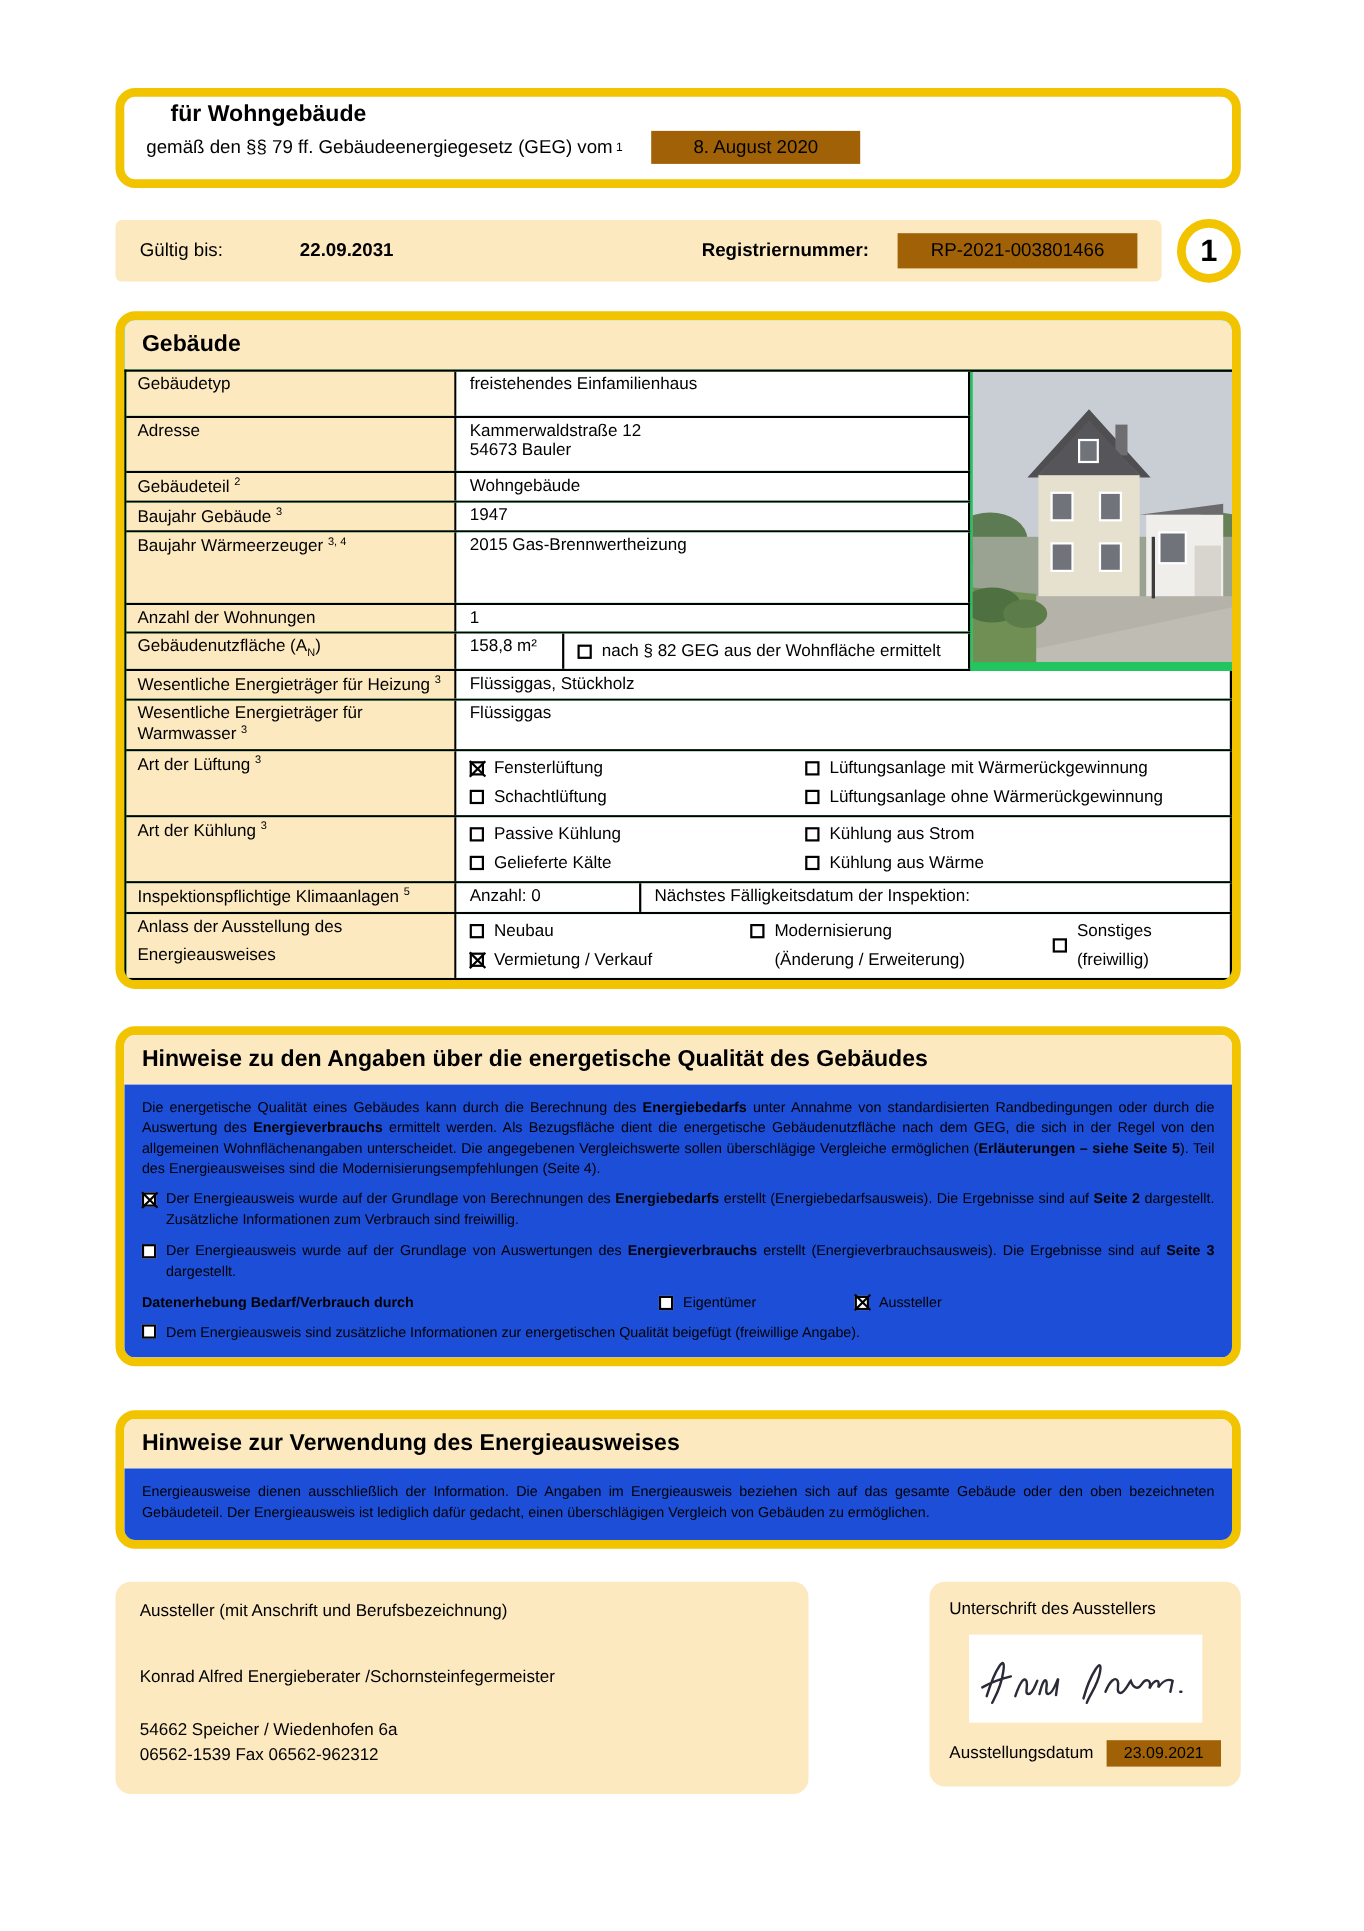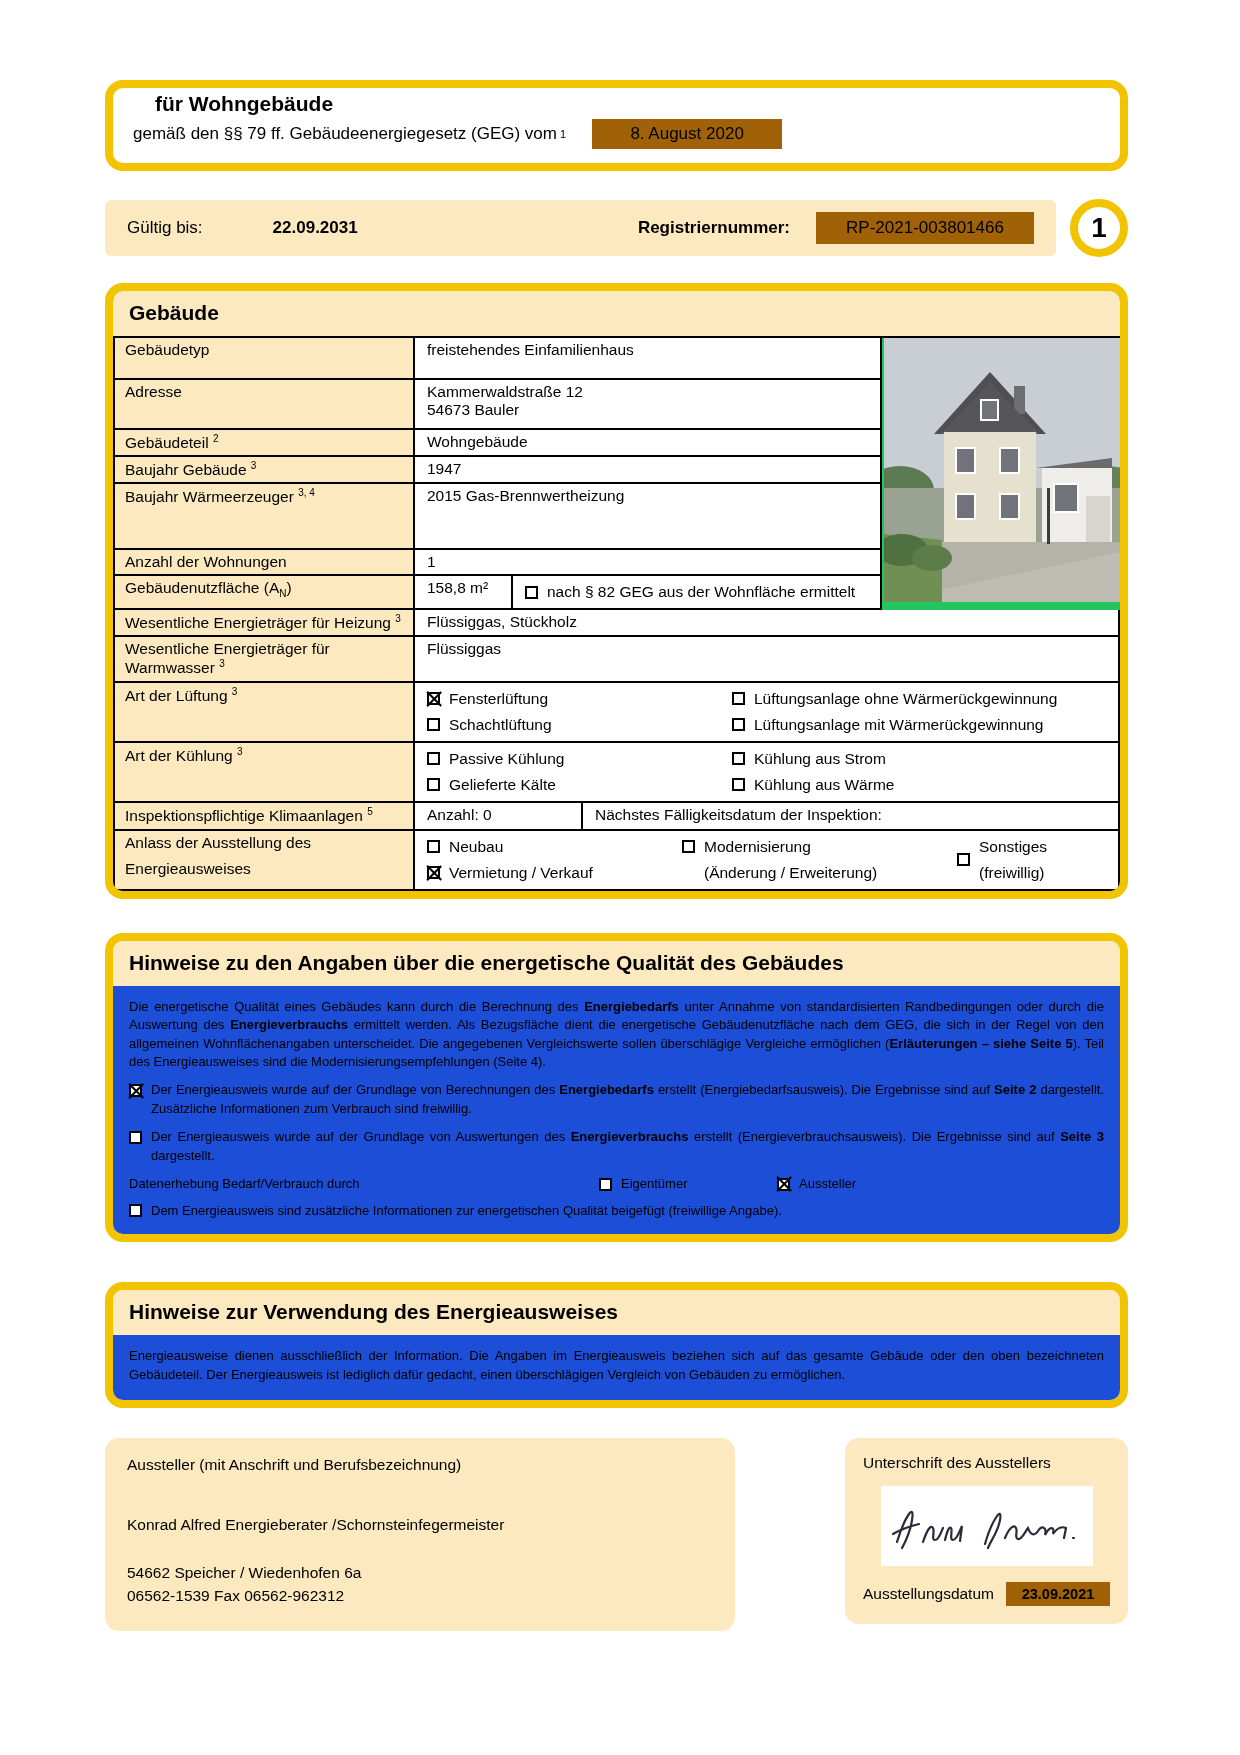--- a/index.html
+++ b/index.html
@@ -83,42 +83,42 @@
   .r14col3 { flex:1; }
   .subnote { padding-left:22px; line-height:26px; }
 
   
   .hint-body { background:#1d4ed8; padding:12px 16px 14px; font-size:13px; line-height:1.42; }
   .hint-body p { margin:0 0 10px 0; text-align:justify; }
   .statement { display:flex; margin:0 0 10px 0; }
   .statement .cb { margin-top:3px; }
   .statement .stext { flex:1; text-align:justify; }
   .daten-row { display:flex; align-items:center; margin:2px 0 8px 0; }
-  .daten-row .dlabel { width:470px; }
+  .daten-row .dlabel { width:470px;font-weight:bold; }
   .daten-opt1 { width:178px; display:flex; align-items:center; }
   .daten-opt2 { display:flex; align-items:center; }
   .extra-row { display:flex; align-items:center; }
 
   
   .bottom-row { display:flex; margin-top:30px; align-items:flex-start; }
   .issuer-box {
     width:630px; background:#FCE9C0; border-radius:14px; padding:18px 22px 26px;
     font-size:15.5px; min-height:182px;
   }
   .issuer-name { margin-top:42px; }
   .issuer-addr { margin-top:30px; }
   .issuer-phone { margin-top:5px; }
   .sig-box {
     width:283px; margin-left:auto; background:#FCE9C0; border-radius:14px;
     padding:16px 18px 18px; font-size:15.5px;
   }
   .sig-area { background:#fff; width:212px; height:80px; margin:14px auto 16px; }
   .sig-area svg { display:block; width:100%; height:100%; }
   .sig-date-row { display:flex; align-items:center; }
-  .date-box { width:104px; padding:4px 0; margin-left:auto; font-size:14.5px;font-weight:bold; }
+  .date-box { width:104px; padding:4px 0; margin-left:auto; font-size:14.5px; }
 </style>
 </head>
 <body>
 
 <div class="content">
 
   <div class="header-box">
     <div class="title-row">
       <span class="title-sub">für Wohngebäude</span>
     </div>
@@ -235,25 +235,25 @@
                 <span>Fensterlüftung</span>
               </div>
             <div class="cbline">
                 <span class="cb"></span>
                 <span>Schachtlüftung</span>
               </div>
           </div>
           <div class="optcol2">
             <div class="cbline">
                 <span class="cb"></span>
+                <span>Lüftungsanlage mit Wärmerückgewinnung</span>
+              </div>
+            <div class="cbline">
+                <span class="cb"></span>
                 <span>Lüftungsanlage ohne Wärmerückgewinnung</span>
-              </div>
-            <div class="cbline">
-                <span class="cb"></span>
-                <span>Lüftungsanlage mit Wärmerückgewinnung</span>
               </div>
           </div>
         </div>
       </div>
 
       <div class="brow" style="min-height:54px">
         <div class="bl"><span>Art der Kühlung</span> <sup class="lbl-sup">3</sup></div>
         <div class="bv optcols">
           <div class="optcol1">
             <div class="cbline">

